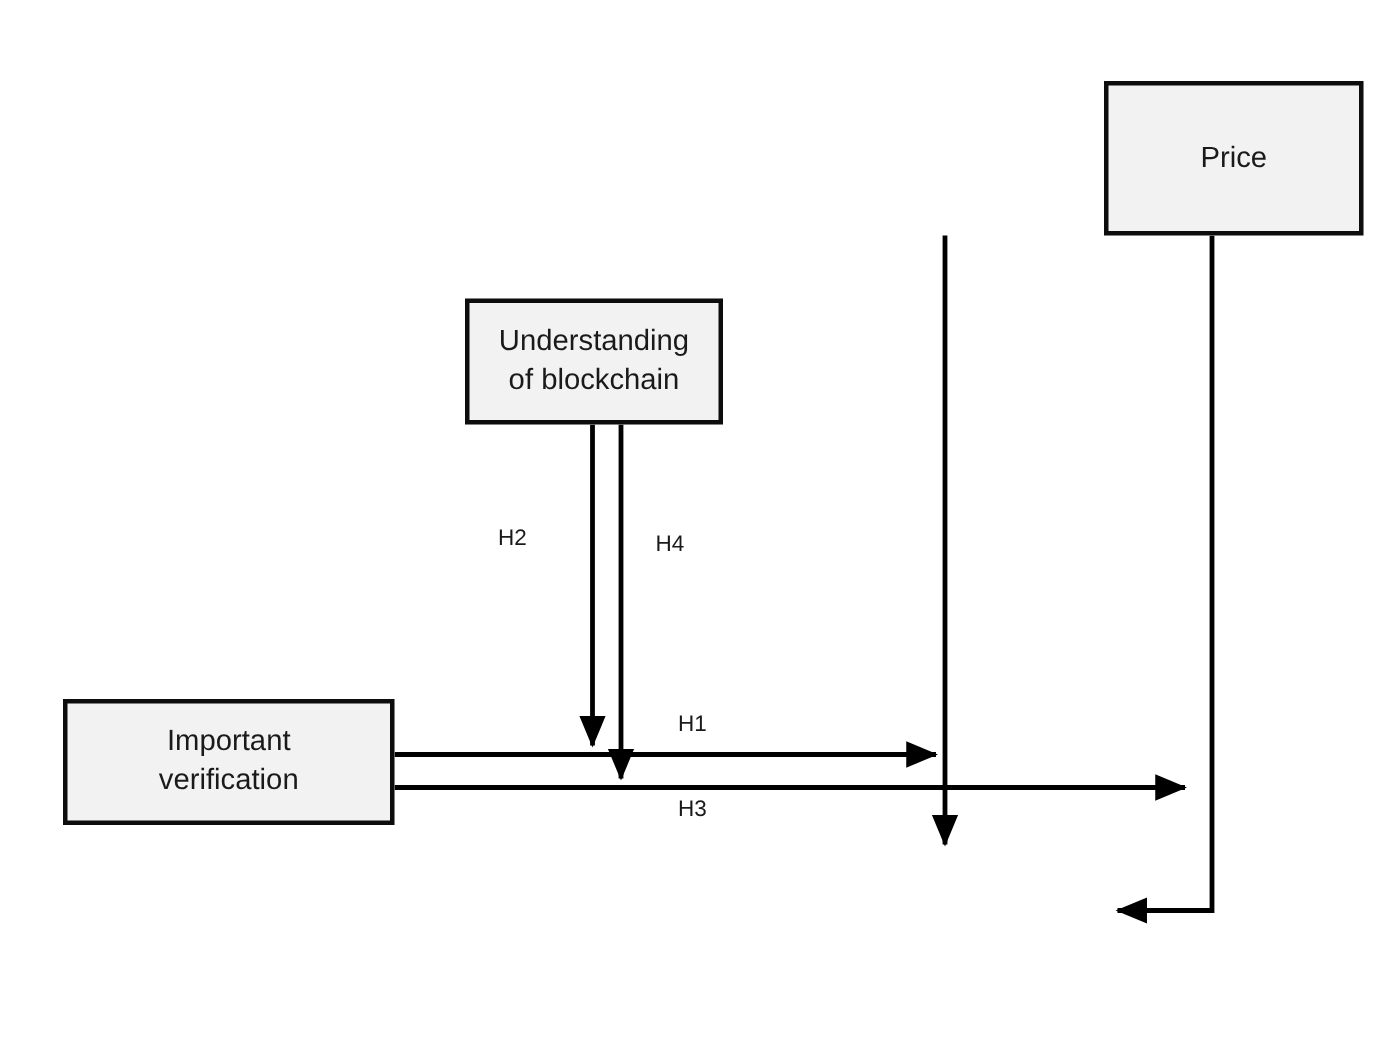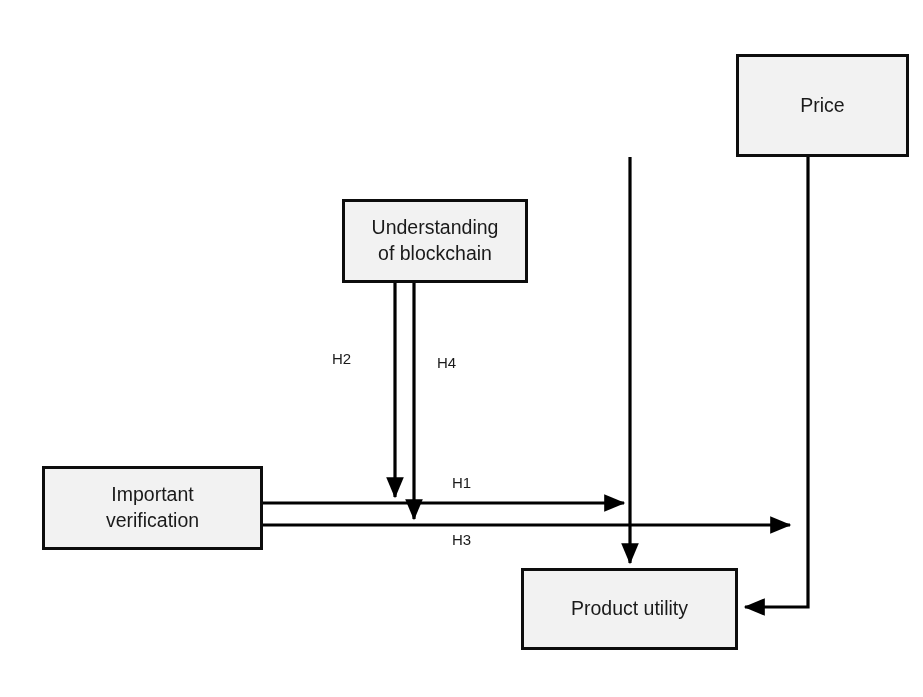--- a/index.html
+++ b/index.html
@@ -73,33 +73,30 @@
     <path d="M263,503 L624,503" stroke="#000000" stroke-width="3.2" fill="none" marker-end="url(#arrowhead)"></path>
 
     <path d="M263,525 L790,525" stroke="#000000" stroke-width="3.2" fill="none" marker-end="url(#arrowhead)"></path>
   </svg>
 
 
   <div class="node-box" style="left:736px; top:54px; width:173px; height:103px;">
     <span>Price</span>
   </div>
 
-  <div class="node-box" style="left:310px; top:199px; width:186px; height:84px;margin-left:32px;">
+  <div class="node-box" style="left:310px; top:199px; width:172px; height:84px;">
     <span>Understanding
 of blockchain</span>
   </div>
 
   <div class="node-box" style="left:42px; top:466px; width:221px; height:84px;">
     <span>Important
 verification</span>
   </div>
 
-  <div class="node-box" style="left:521px; top:568px; width:217px; height:82px;">
-    <span>Product utility</span>
-  </div>
 
   <div class="edge-label" style="left:332px; top:350px;">H2</div>
 
   <div class="edge-label" style="left:437px; top:354px;">H4</div>
 
   <div class="edge-label" style="left:452px; top:462px;margin-top:12px;">H1</div>
 
   <div class="edge-label" style="left:452px; top:531px;">H3</div>
 
 </div>

